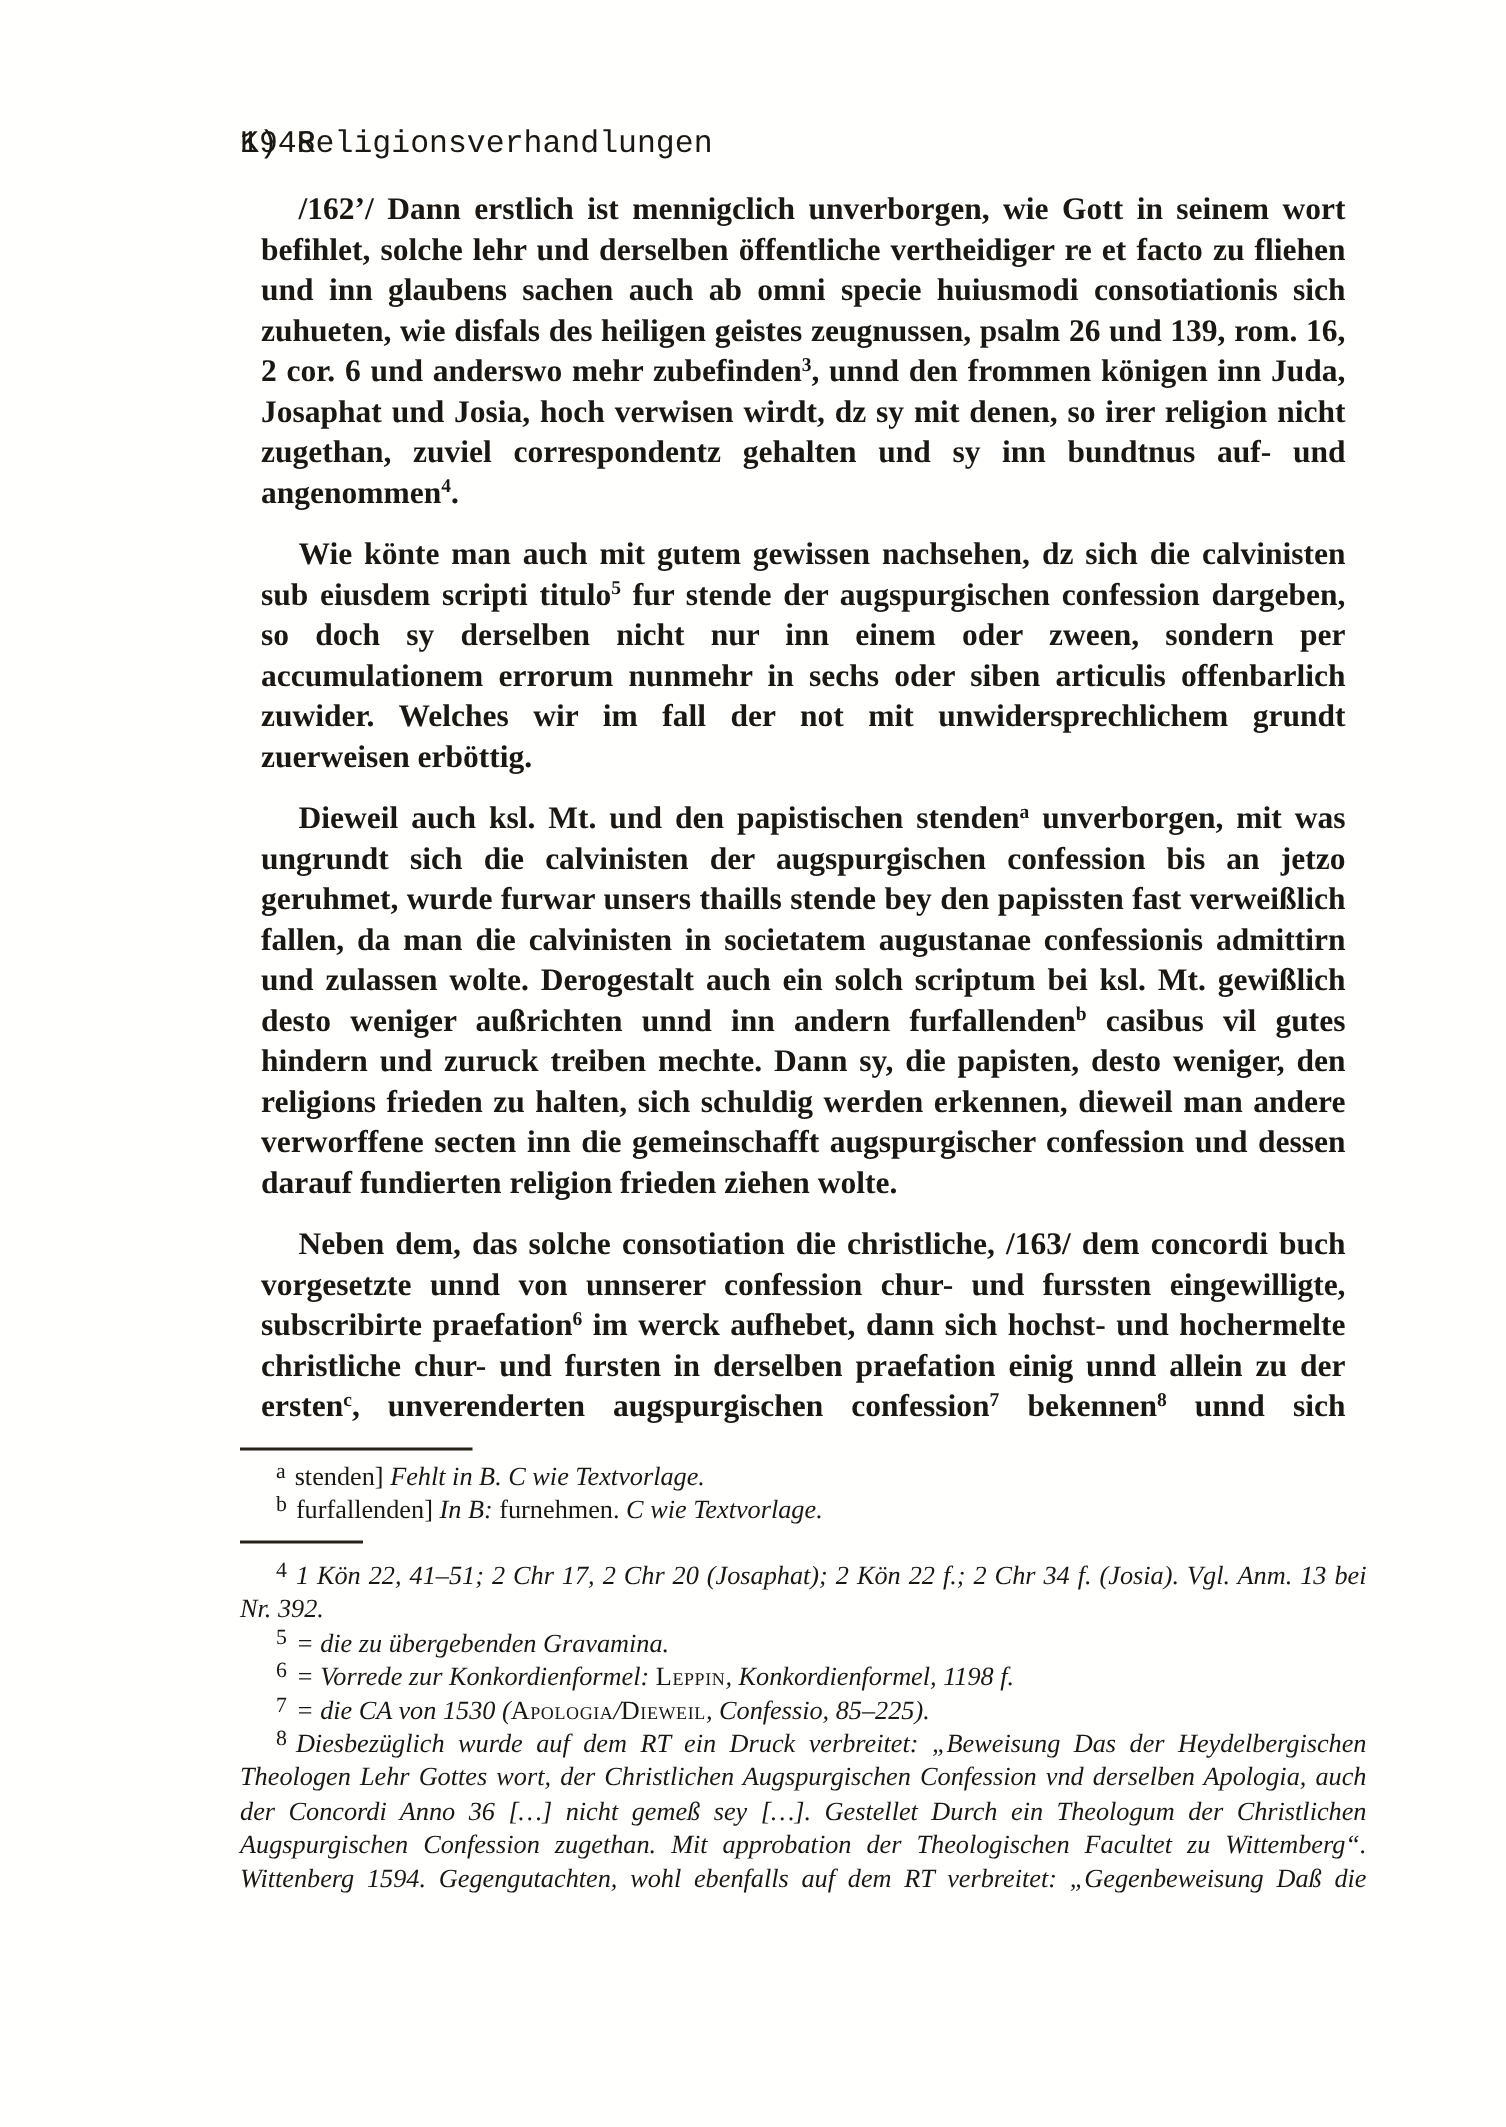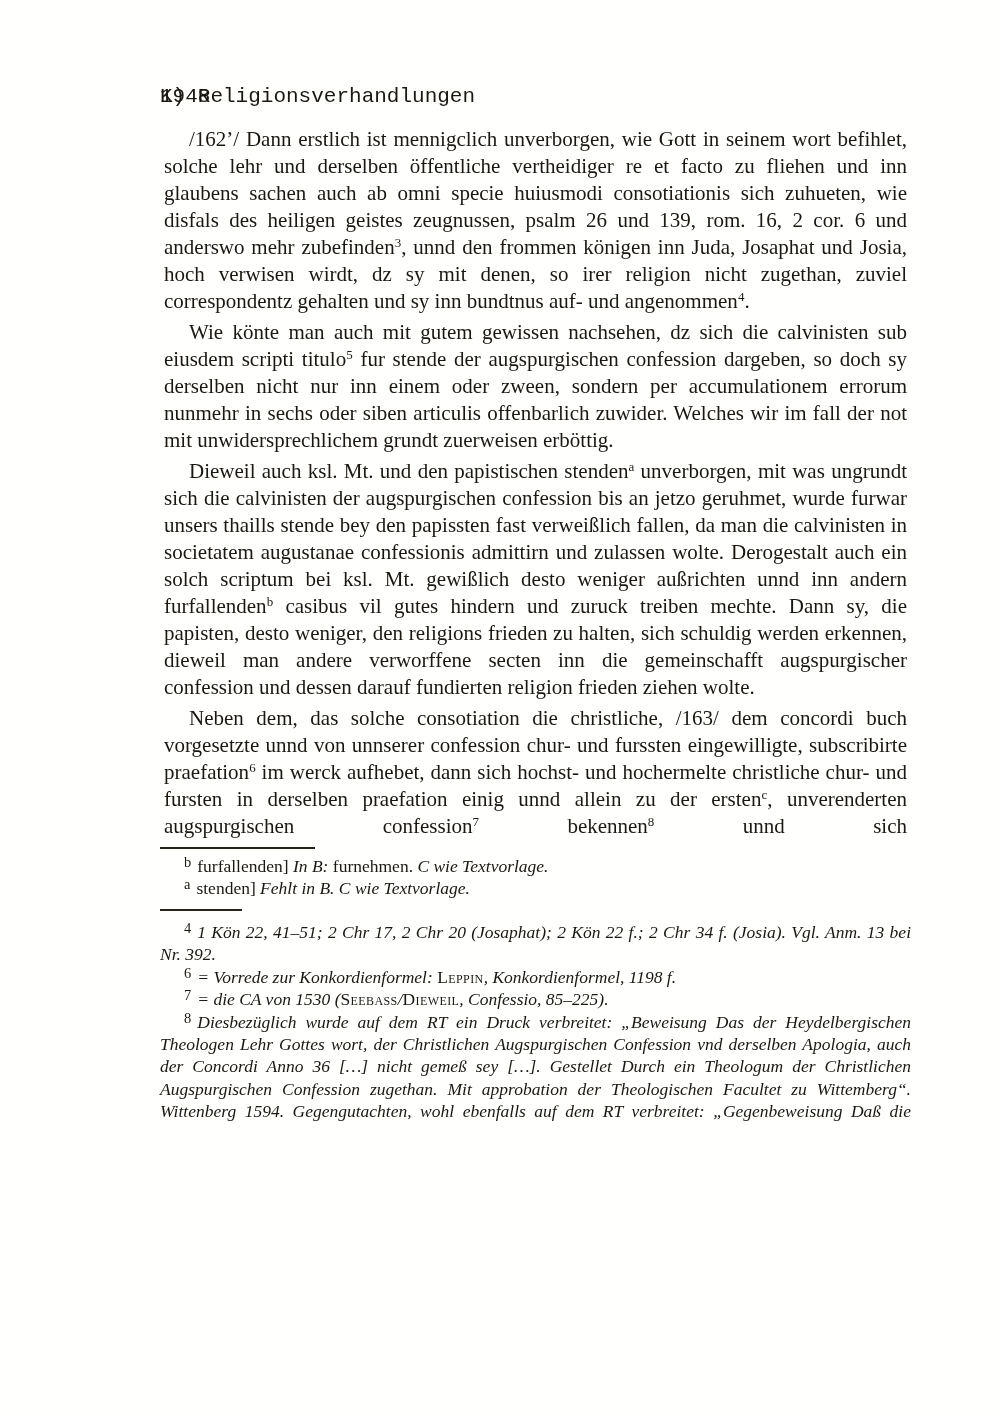--- a/index.html
+++ b/index.html
@@ -33,24 +33,25 @@
   .page-number {
     position: absolute;
     left: 0;
     top: 0;
   }
   .body-text {
     font-size: 21px;
     line-height: 27px;
   }
   .para {
-    margin: 4px;
+    margin: 14px;
     text-indent: 25px;
     text-align: justify;
     hyphens: none;
+    font-weight: bold;
   }
   .cont {
     text-align-last: justify;
   }
   .body-text sup {
     font-size: 13px;
     line-height: 0;
     vertical-align: baseline;
     position: relative;
     top: -7.5px;
@@ -107,27 +108,28 @@
     <div class="body-text">
         <p class="para"><span>/162’/ Dann erstlich ist mennigclich unverborgen, wie Gott in seinem wort befihlet, solche lehr und derselben öffentliche vertheidiger re et facto zu fliehen und inn glaubens sachen auch ab omni specie huiusmodi consotiationis sich zuhueten, wie disfals des heiligen geistes zeugnussen, psalm 26 und 139, rom. 16, 2 cor. 6 und anderswo mehr zubefinden</span><sup>3</sup><span>, unnd den frommen königen inn Juda, Josaphat und Josia, hoch verwisen wirdt, dz sy mit denen, so irer religion nicht zugethan, zuviel correspondentz gehalten und sy inn bundtnus auf- und angenommen</span><sup>4</sup><span>.</span></p>
         <p class="para"><span>Wie könte man auch mit gutem gewissen nachsehen, dz sich die calvinisten sub eiusdem scripti titulo</span><sup>5</sup><span> fur stende der augspurgischen confession dargeben, so doch sy derselben nicht nur inn einem oder zween, sondern per accumulationem errorum nunmehr in sechs oder siben articulis offenbarlich zuwider. Welches wir im fall der not mit unwidersprechlichem grundt zuerweisen erböttig.</span></p>
         <p class="para"><span>Dieweil auch ksl. Mt. und den papistischen stenden</span><sup>a</sup><span> unverborgen, mit was ungrundt sich die calvinisten der augspurgischen confession bis an jetzo geruhmet, wurde furwar unsers thaills stende bey den papissten fast verweißlich fallen, da man die calvinisten in societatem augustanae confessionis admittirn und zulassen wolte. Derogestalt auch ein solch scriptum bei ksl. Mt. gewißlich desto weniger außrichten unnd inn andern furfallenden</span><sup>b</sup><span> casibus vil gutes hindern und zuruck treiben mechte. Dann sy, die papisten, desto weniger, den religions frieden zu halten, sich schuldig werden erkennen, dieweil man andere verworffene secten inn die gemeinschafft augspurgischer confession und dessen darauf fundierten religion frieden ziehen wolte.</span></p>
         <p class="para cont"><span>Neben dem, das solche consotiation die christliche, /163/ dem concordi buch vorgesetzte unnd von unnserer confession chur- und furssten eingewilligte, subscribirte praefation</span><sup>6</sup><span> im werck aufhebet, dann sich hochst- und hochermelte christliche chur- und fursten in derselben praefation einig unnd allein zu der ersten</span><sup>c</sup><span>, unverenderten augspurgischen confession</span><sup>7</sup><span> bekennen</span><sup>8</sup><span> unnd sich</span></p>
       </div>
 
     <div class="apparatus-rule"></div>
 
     <div class="apparatus-notes">
+        <div class="note"><sup class="marker">a</sup><span>stenden] </span><span class="it">Fehlt in B. C wie Textvorlage.</span></div>
         <div class="note"><sup class="marker">b</sup><span>furfallenden] </span><span class="it">In B: </span><span>furnehmen. </span><span class="it">C wie Textvorlage.</span></div>
-        <div class="note"><sup class="marker">a</sup><span>stenden] </span><span class="it">Fehlt in B. C wie Textvorlage.</span></div>
       </div>
 
     <div class="footnote-rule"></div>
 
     <div class="footnotes">
         <div class="note"><sup class="marker">4</sup><span class="it">1 Kön 22, 41–51; 2 Chr 17, 2 Chr 20 (Josaphat); 2 Kön 22 f.; 2 Chr 34 f. (Josia). Vgl. Anm. 13 bei Nr. 392.</span></div>
+        <div class="note"><sup class="marker">5</sup><span class="it">= die zu übergebenden Gravamina.</span></div>
         <div class="note"><sup class="marker">6</sup><span class="it">= Vorrede zur Konkordienformel: </span><span class="sc">Leppin</span><span class="it">, Konkordienformel, 1198 f.</span></div>
-        <div class="note"><sup class="marker">7</sup><span class="it">= die CA von 1530 (</span><span class="sc">Seebass</span><span class="it">/</span><span class="sc">Dieweil</span><span class="it">, Confessio, 85–225).</span></div>
+        <div class="note"><sup class="marker">7</sup><span class="it">= die CA von 1530 (</span><span class="sc">Apologia</span><span class="it">/</span><span class="sc">Dieweil</span><span class="it">, Confessio, 85–225).</span></div>
         <div class="note cont"><sup class="marker">8</sup><span class="it">Diesbezüglich wurde auf dem RT ein Druck verbreitet: „Beweisung Das der Heydelbergischen Theologen Lehr Gottes wort, der Christlichen Augspurgischen Confession vnd derselben Apologia, auch der Concordi Anno 36 […] nicht gemeß sey […]. Gestellet Durch ein Theologum der Christlichen Augspurgischen Confession zugethan. Mit approbation der Theologischen Facultet zu Wittemberg“. Wittenberg 1594. Gegengutachten, wohl ebenfalls auf dem RT verbreitet: „Gegenbeweisung Daß die</span></div>
       </div>
 
   </div>
 </div>
 
 </body></html>

